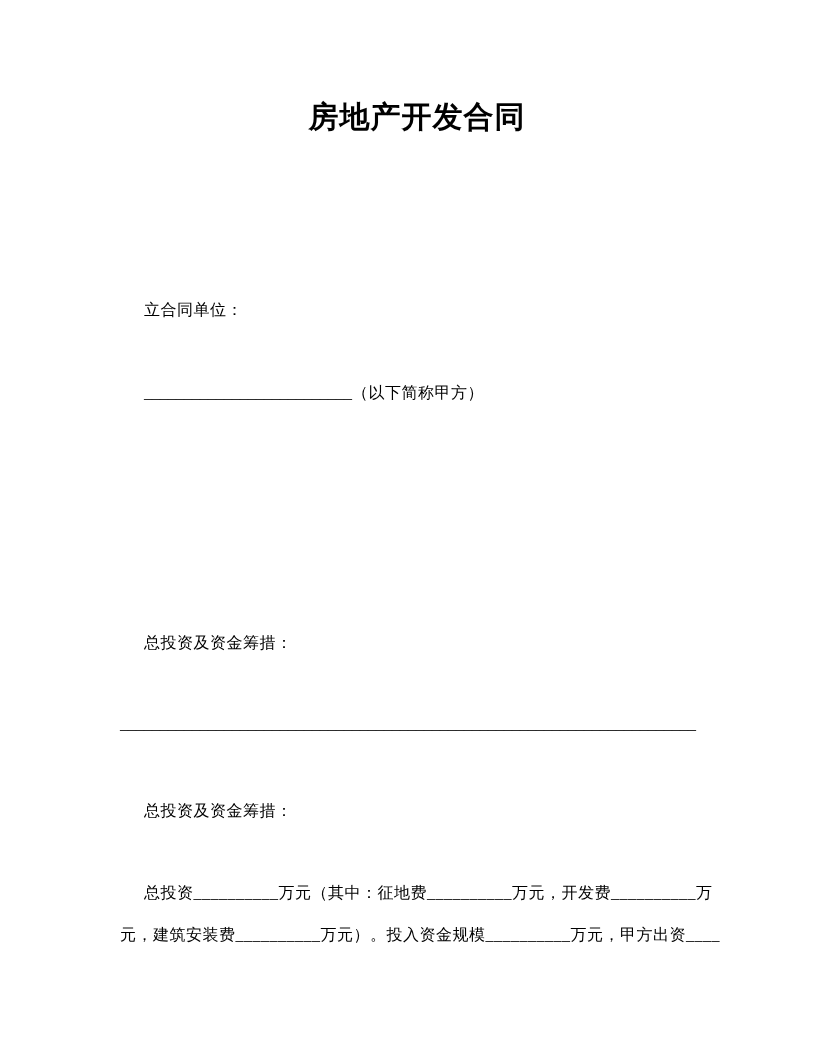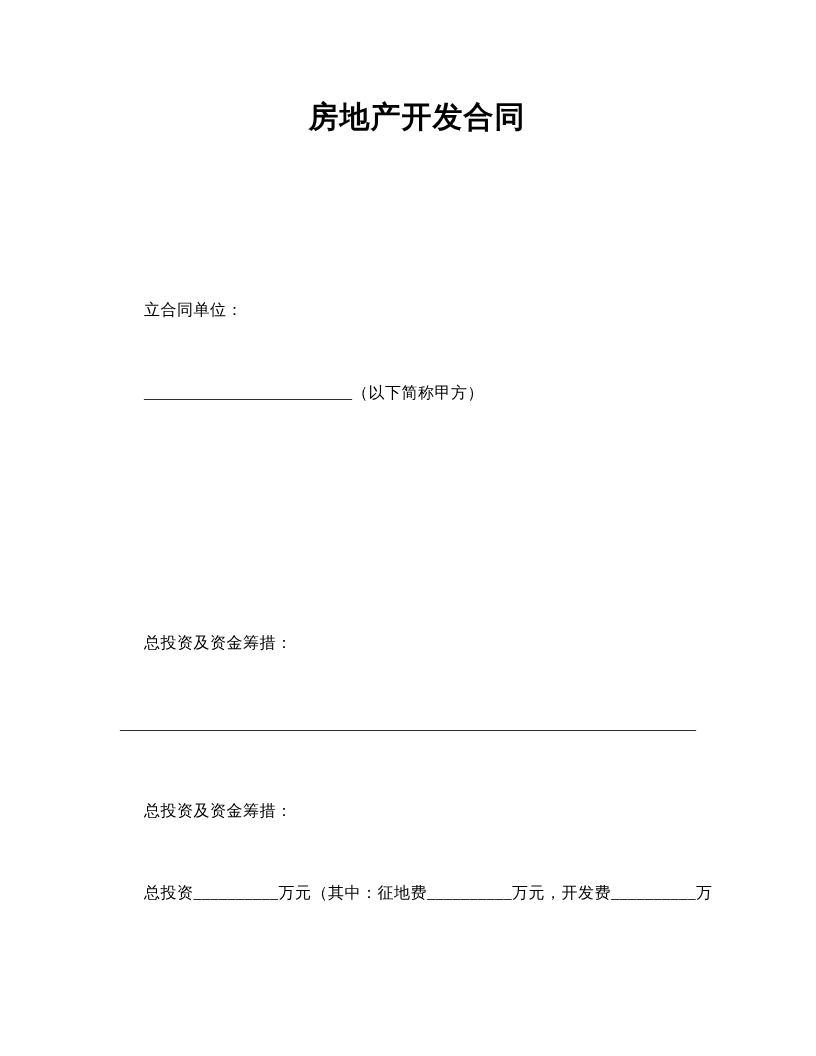--- a/index.html
+++ b/index.html
@@ -60,14 +60,15 @@
 
   <div class="line indent" style="top:633px">总投资及资金筹措：</div>
 
 
   <div class="line blank" style="top:714px">________________________________________________________________________</div>
 
   <div class="line indent" style="top:801px">总投资及资金筹措：</div>
 
   <div class="line indent" style="top:883px">总投资__________万元（其中：征地费__________万元，开发费__________万</div>
 
+  <div class="line" style="top:925px">元，建筑安装费__________万元）。投入资金规模__________万元，甲方出资____</div>
 
 </div>
 
 </body></html>

